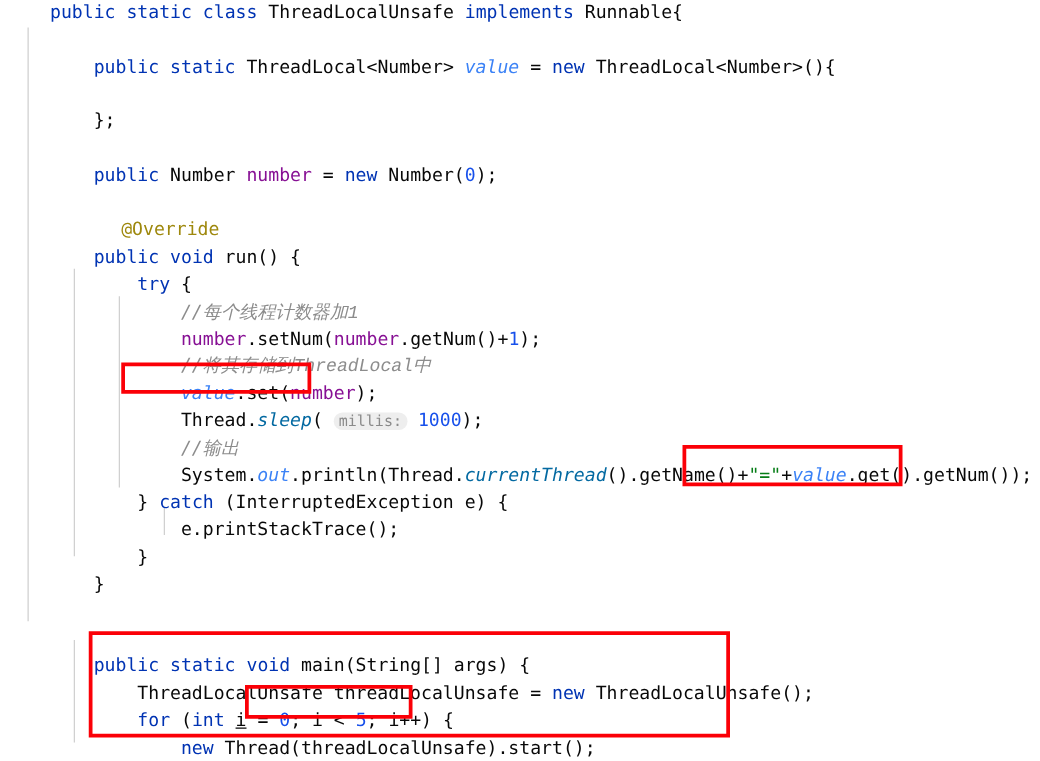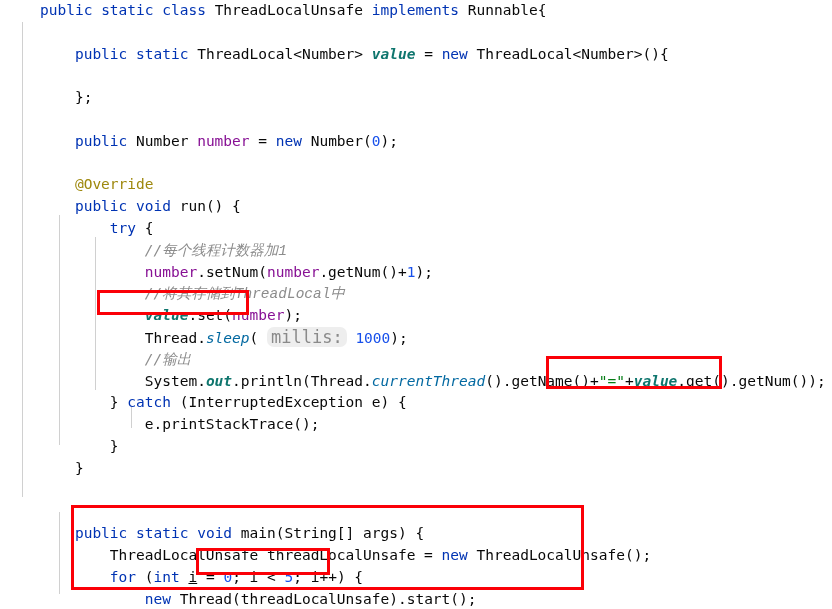--- a/index.html
+++ b/index.html
@@ -41,33 +41,33 @@
     box-sizing: border-box;
   }
 
   
   .kw   { color: #0033b3; }
   .plain{ color: #080808; }
   .cmt  { color: #8c8c8c; font-style: italic; }
   .cmtz { color: #8c8c8c; font-style: italic; font-family: Liberation Mono, monospace; }
   .num  { color: #1750eb; }
   .str  { color: #067d17; }
-  .anno { color: #9e880d; }
-  .fieldst { color: #0f766e; font-style: italic; font-weight: bold; }
+  .anno { color: #9e880d; margin-left: 22px; }
+  .fieldst { color: #3b82f6; font-style: italic; }
   .field   { color: #871094; }
   .methodst{ color: #0369a1; font-style: italic; }
   .localu  { color: #080808; text-decoration: underline; }
 
   
   .hint {
     background: #eeeeee;
     color: #8a8a8a;
     border-radius: 7px;
     padding: 0px 4px;
-    font-size: 17px;
+    font-size: 12px;
     font-style: normal;
   }
 
   
   .guide {
     position: absolute;
     width: 1px;
     background: #d0d0d0;
   }
 

